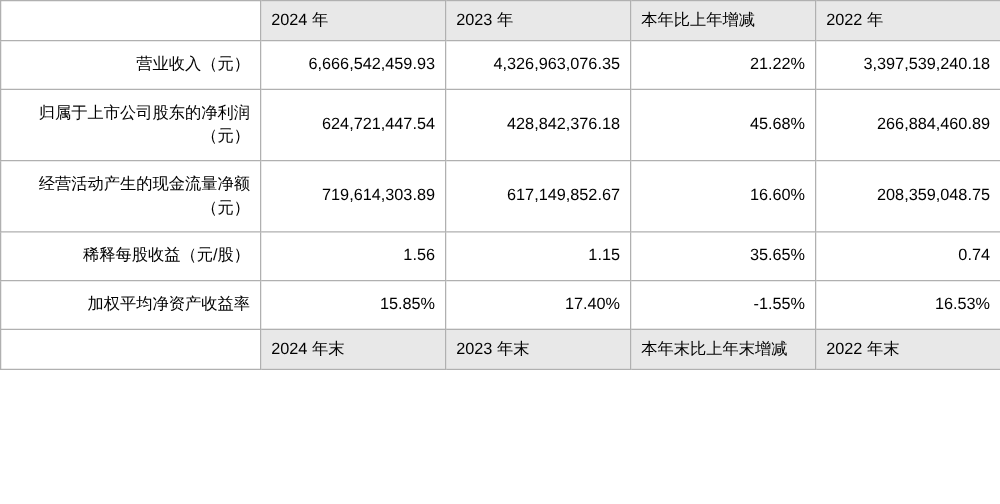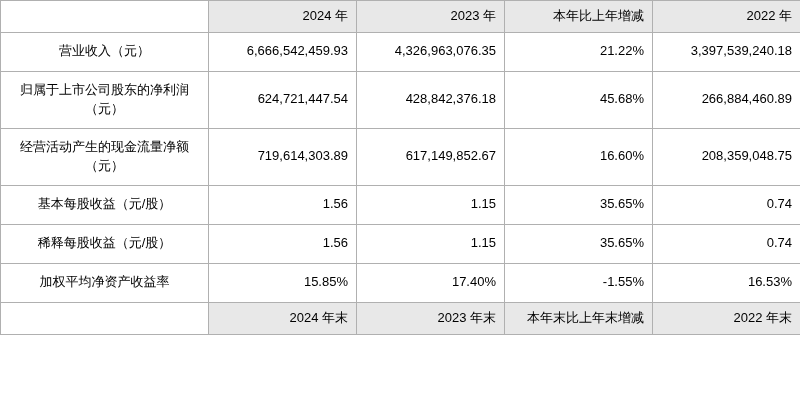--- a/index.html
+++ b/index.html
@@ -27,33 +27,33 @@
   #financial-table col.c4 { width: 148px; }
   #financial-table td, #financial-table th {
     border: 1px solid #b0b0b0;
     padding: 6px 8px;
     vertical-align: middle;
     font-weight: normal;
     line-height: 1.45;
   }
   .hdr-row td {
     background: #e8e8e8;
-    text-align: right;
+    text-align: left;
     font-size: 13px;
   }
   .hdr-row td.blank {
     background: #ffffff;
     border-left: 1px solid #ffffff;
     border-top: 1px solid #ffffff;
   }
   .hdr-row td.blank-mid {
     background: #ffffff;
   }
   .lbl {
-    text-align: center;
+    text-align: right;
     background: #ffffff;
   }
   .num {
     text-align: right;
     background: #ffffff;
     white-space: nowrap;
   }
   .tall td { height: 44px; }
   .xtall td { height: 66px; }
   .reg td { height: 26px; }
@@ -96,27 +96,20 @@
 
 
     <tr class="tall">
       <td class="lbl">经营活动产生的现金流量净额（元）</td>
       <td class="num">719,614,303.89</td>
       <td class="num">617,149,852.67</td>
       <td class="num">16.60%</td>
       <td class="num">208,359,048.75</td>
     </tr>
 
-    <tr class="reg">
-      <td class="lbl">基本每股收益（元/股）</td>
-      <td class="num">1.56</td>
-      <td class="num">1.15</td>
-      <td class="num">35.65%</td>
-      <td class="num">0.74</td>
-    </tr>
 
     <tr class="reg">
       <td class="lbl">稀释每股收益（元/股）</td>
       <td class="num">1.56</td>
       <td class="num">1.15</td>
       <td class="num">35.65%</td>
       <td class="num">0.74</td>
     </tr>
 
     <tr class="reg">

